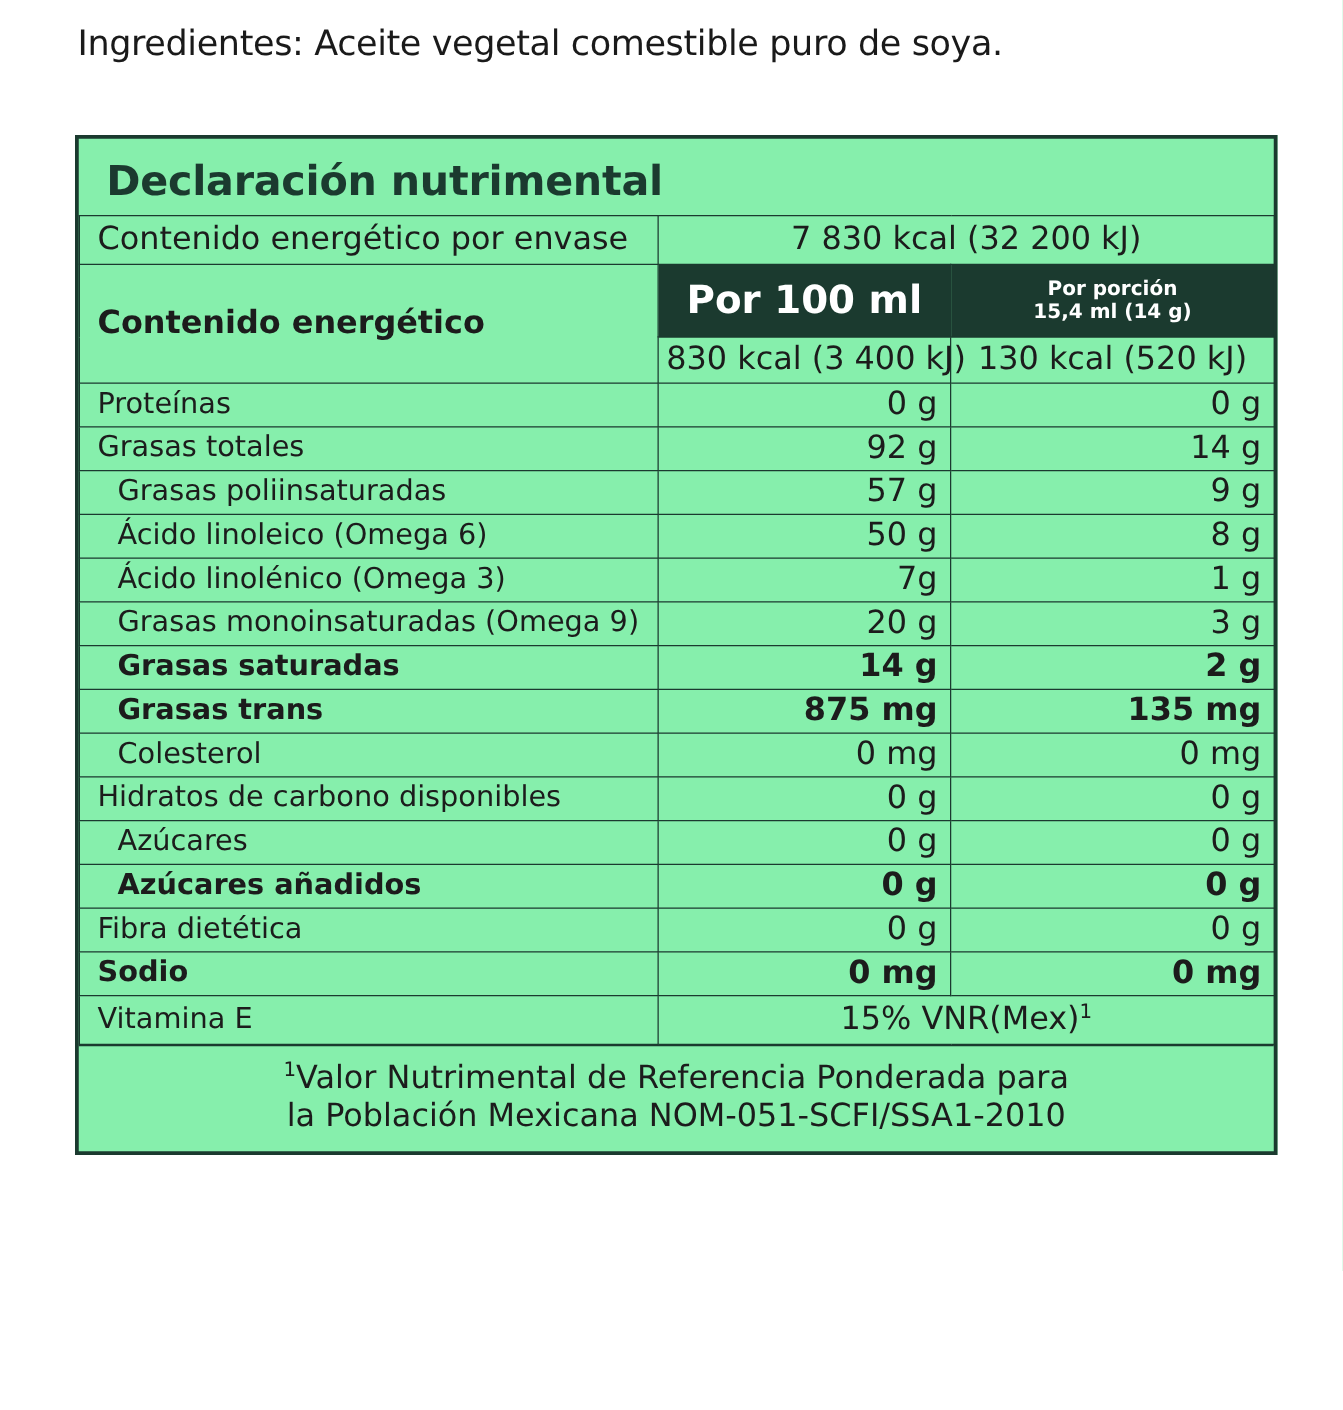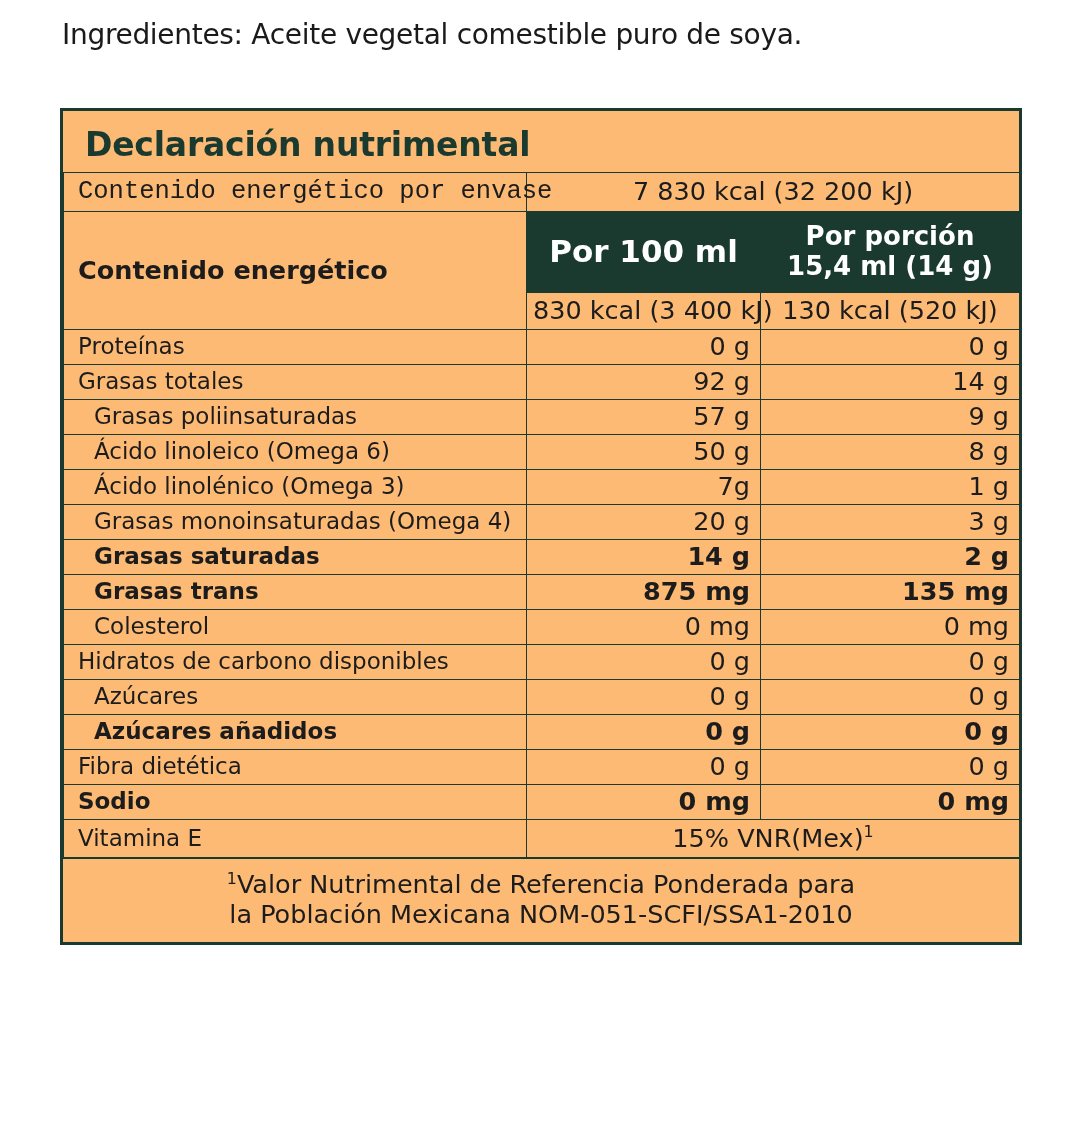--- a/index.html
+++ b/index.html
@@ -27,21 +27,21 @@
     letter-spacing: -0.3px;
     color: #1a1a1a;
     white-space: nowrap;
   }
 
   .panel {
     position: absolute;
     left: 60px; top: 108px;
     width: 962px;
     border: 3px solid #1b3a2f;
-    background: #fdba74;
+    background: #86efac;
   }
 
   .panel-title {
     font-size: 33px;
     font-weight: 700;
     color: #1b3a2f;
     padding: 14px 0 8px 22px;
     letter-spacing: -0.2px;
   }
 
@@ -74,41 +74,40 @@
     white-space: nowrap;
   }
   .bold .nm, .bold .val { font-weight: 700; }
 
   
   .energy-label {
     text-align: left;
     padding: 3px 6px 5px 14px;
     font-size: 25.5px;
     white-space: nowrap;
-    font-family: Liberation Mono, monospace;
   }
   .energy-value {
     text-align: center;
     font-size: 25.5px;
     padding: 3px 6px 5px 6px;
     white-space: nowrap;
   }
 
   
   .dark {
     background: #1b3a2f;
     color: #ffffff;
     text-align: center;
     font-weight: 700;
     font-size: 31px;
     line-height: 1.14;
     padding: 10px 4px 11px;
     border-color: #1b3a2f;
   }
-  .dark.small { font-size: 26px; }
+  .dark.small { font-size: 16px; }
   .energy-name {
     text-align: left;
     padding: 4px 6px 6px 14px;
     font-size: 25.5px;
     font-weight: 700;
     white-space: nowrap;
   }
   .kcal {
     text-align: center;
     font-size: 25.5px;
@@ -194,21 +193,21 @@
             <td class="nm ind">Ácido linoleico (Omega 6)</td>
             <td class="val">50 g</td>
             <td class="val">8 g</td>
           </tr>
           <tr>
             <td class="nm ind">Ácido linolénico (Omega 3)</td>
             <td class="val">7g</td>
             <td class="val">1 g</td>
           </tr>
           <tr>
-            <td class="nm ind">Grasas monoinsaturadas (Omega 4)</td>
+            <td class="nm ind">Grasas monoinsaturadas (Omega 9)</td>
             <td class="val">20 g</td>
             <td class="val">3 g</td>
           </tr>
           <tr class="bold">
             <td class="nm ind">Grasas saturadas</td>
             <td class="val">14 g</td>
             <td class="val">2 g</td>
           </tr>
           <tr class="bold">
             <td class="nm ind">Grasas trans</td>

